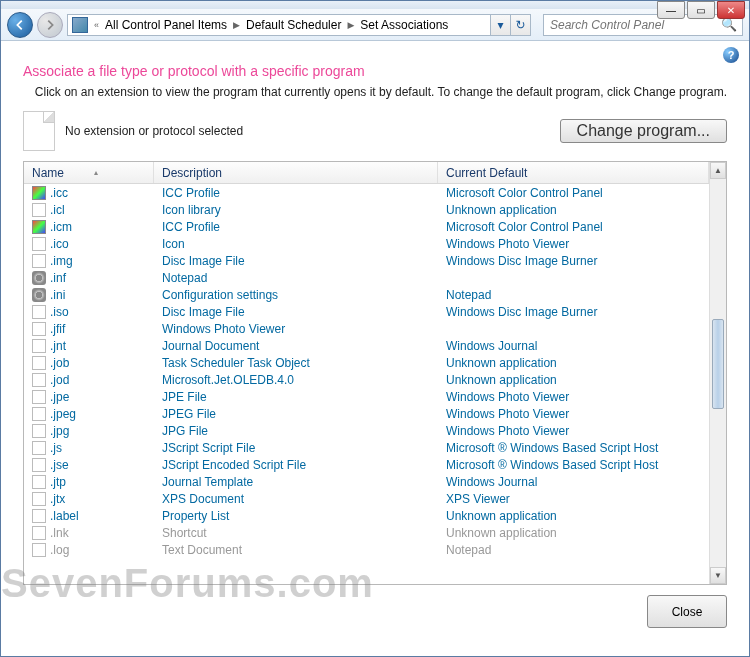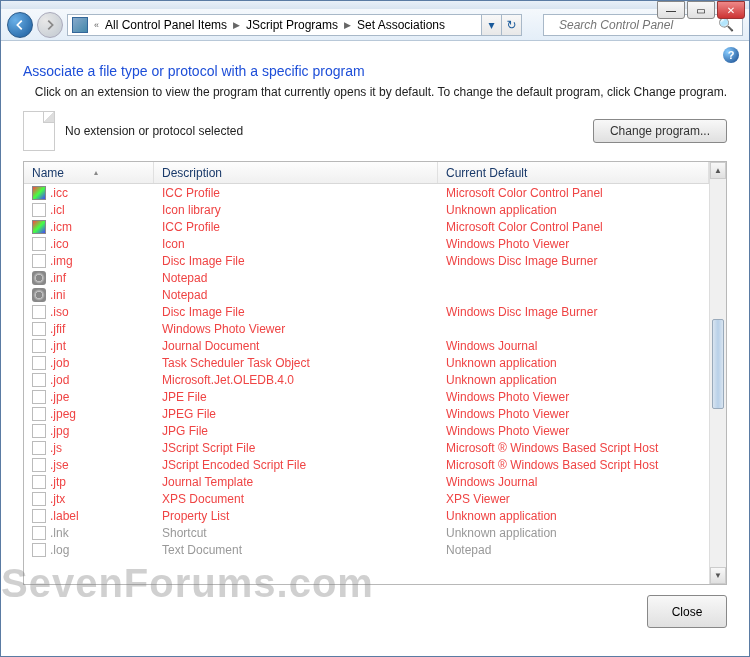--- a/index.html
+++ b/index.html
@@ -108,26 +108,26 @@
     border-left: none;
     background: linear-gradient(to bottom, #f8f8f8, #e8e8e8);
     display: flex;
     align-items: center;
     justify-content: center;
     color: #1a5a9a;
   }
   .search-box {
     width: 200px;
     height: 22px;
-    margin-left: 17px;
+    margin-left: 8px;
     border: 1px solid #a8b8c8;
     background: #fff;
     display: flex;
     align-items: center;
-    padding: 0 13px;
+    padding: 0 4px;
   }
   .search-input {
     flex: 1;
     border: none;
     outline: none;
     font-style: italic;
     color: #888;
     font-size: 12px;
     font-family: inherit;
   }
@@ -146,21 +146,21 @@
     background: radial-gradient(circle at 30% 30%, #8cf, #148);
     color: #fff;
     font-weight: bold;
     font-size: 11px;
     display: flex;
     align-items: center;
     justify-content: center;
     cursor: default;
   }
   .page-title {
-    color: #1d4ed8;
+    color: #ec4899;
     font-size: 14px;
     margin: 12px 0 6px 0;
   }
   .page-desc {
     color: #222;
     font-size: 12px;
     margin-bottom: 12px;
     text-align: right;
   }
   .selection-row {
@@ -186,21 +186,21 @@
     border-bottom: 1px solid #ccc;
   }
   .no-sel { color: #222; font-size: 12px; }
   .change-btn {
     margin-left: auto;
     height: 24px;
     padding: 0 16px;
     border: 1px solid #888;
     border-radius: 3px;
     background: linear-gradient(to bottom, #f8f8f8, #e0e0e0);
-    font-size: 12px;
+    font-size: 16px;
     cursor: default;
     color: #333;
   }
   .list-container {
     border: 1px solid #b8b8b8;
     height: 424px;
     position: relative;
     display: flex;
   }
   .list-inner { flex: 1; overflow: hidden; }
@@ -223,21 +223,21 @@
   .col-desc { width: 284px; }
   .col-def { flex: 1; }
   .col-h .sort { font-size: 8px; color: #888; margin-left: 6px; }
   .list-body {
     overflow: hidden;
   }
   .row {
     display: flex;
     height: 17px;
     font-size: 12px;
-    color: #ef4444;
+    color: #0369a1;
     align-items: center;
     cursor: default;
   }
   .row.dim { color: #999; }
   .cell { padding: 0 8px; white-space: nowrap; overflow: hidden; }
   .cell.c-name { width: 130px; display: flex; align-items: center; }
   .cell.c-desc { width: 284px; }
   .cell.c-def { flex: 1; }
   .ficon {
     width: 14px; height: 14px;
@@ -323,21 +323,21 @@
   </div>
   <div class="addr-wrap">
     <div class="addr-bar">
       <div class="addr-icon"></div>
       <span class="crumb-sep">«</span>
       <div class="crumb">
           <span>All Control Panel Items</span>
         </div>
       <span class="crumb-sep">▶</span>
       <div class="crumb">
-          <span>JScript Programs</span>
+          <span>Default Scheduler</span>
         </div>
       <span class="crumb-sep">▶</span>
       <div class="crumb">
           <span>Set Associations</span>
         </div>
     </div>
     <div class="addr-end-btn">▾</div>
     <div class="addr-end-btn">↻</div>
   </div>
   <div class="search-box">
@@ -417,20 +417,21 @@
               <div class="ficon gear"></div>
               <span>.inf</span>
             </div>
             <div class="cell c-def">Notepad</div>
           </div>
           <div class="row">
             <div class="cell c-name">
               <div class="ficon gear"></div>
               <span>.ini</span>
             </div>
+            <div class="cell c-desc">Configuration settings</div>
             <div class="cell c-def">Notepad</div>
           </div>
           <div class="row">
             <div class="cell c-name">
               <div class="ficon doc"></div>
               <span>.iso</span>
             </div>
             <div class="cell c-desc">Disc Image File</div>
             <div class="cell c-def">Windows Disc Image Burner</div>
           </div>

